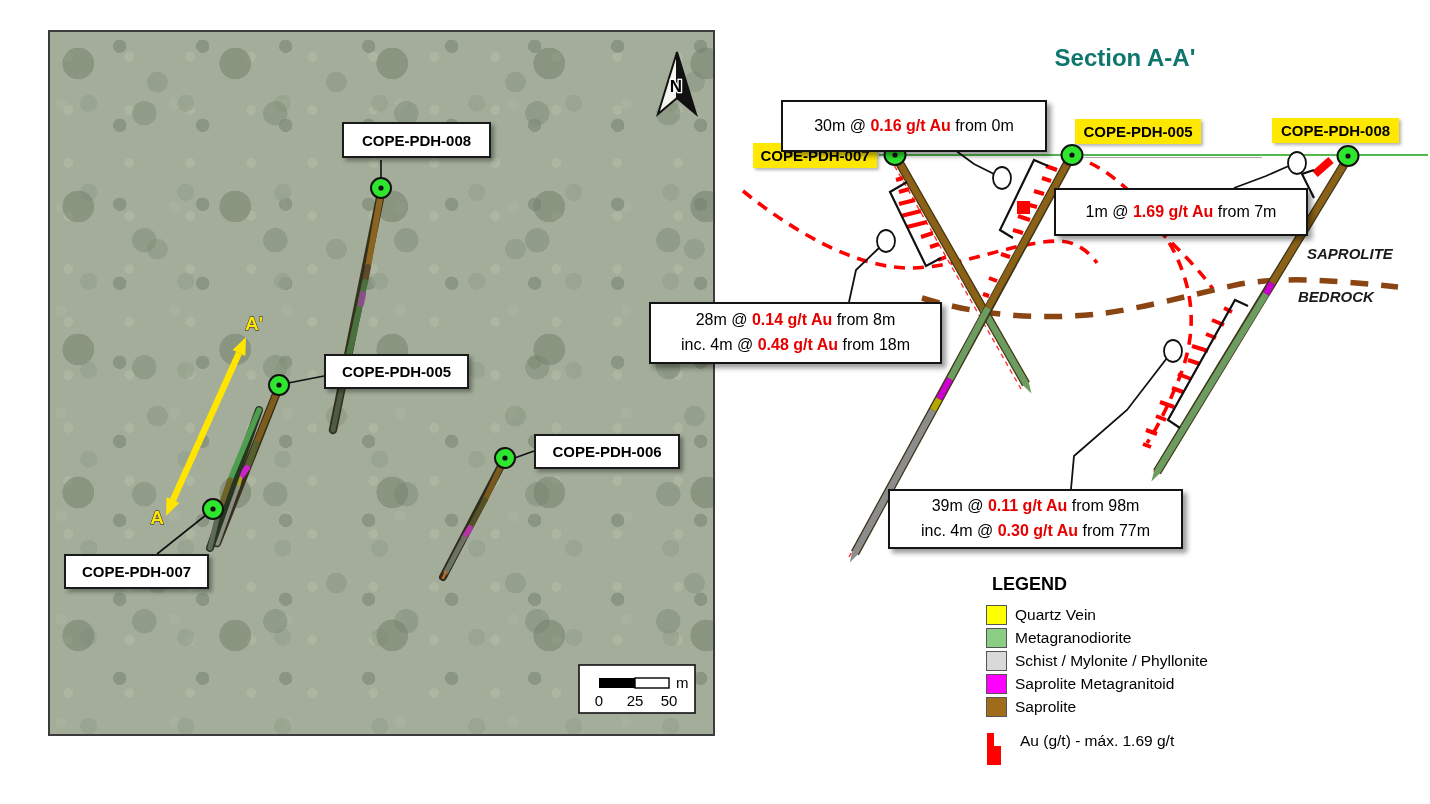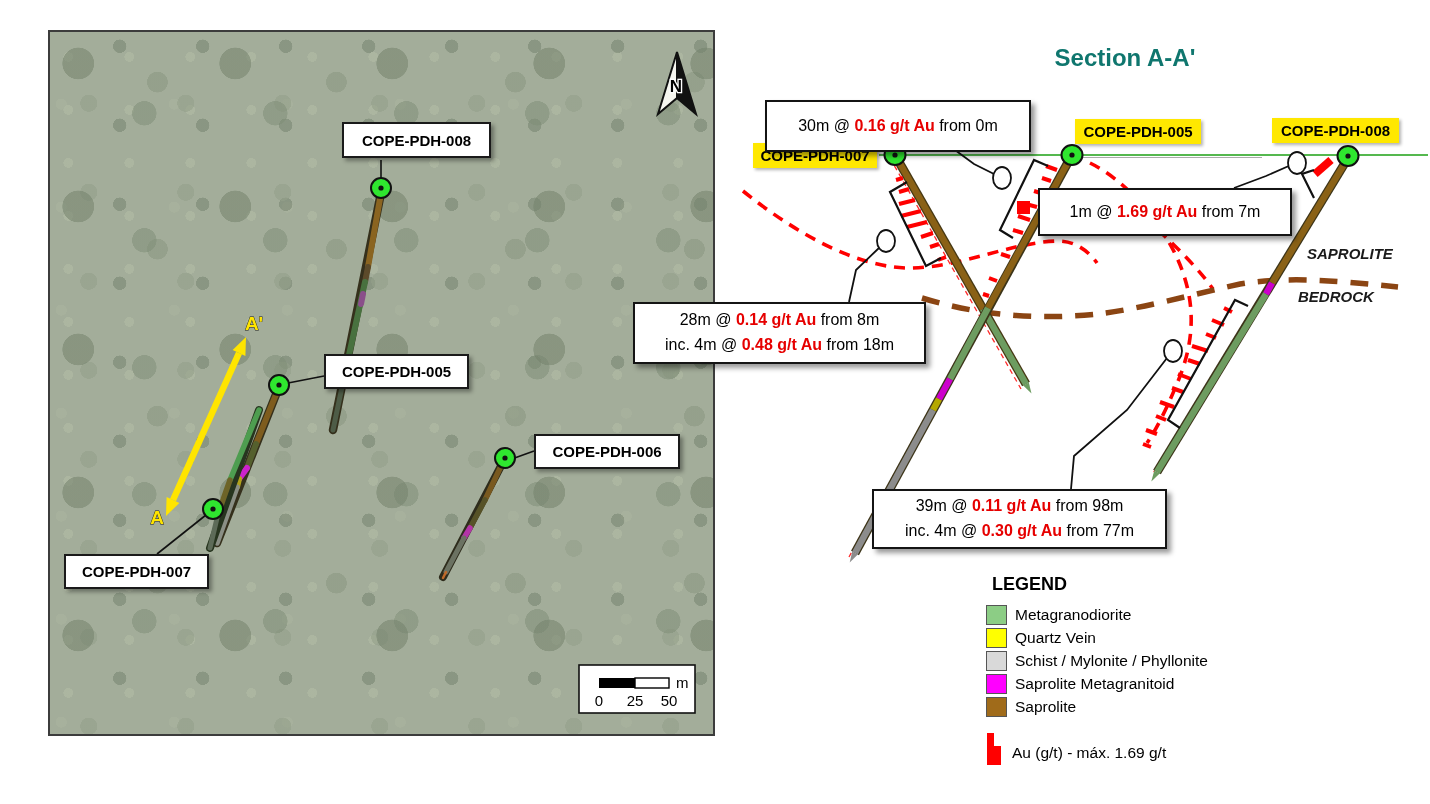--- a/index.html
+++ b/index.html
@@ -26,31 +26,31 @@
   
   #sec-svg{position:absolute;left:0;top:0;z-index:2;}
   .overlay{position:absolute;z-index:3;}
   #sec-title{left:995px;top:44px;width:260px;text-align:center;
              font-size:24px;font-weight:bold;color:#0f766e;}
   .ylabel{background:#ffe800;color:#000;font-weight:bold;font-size:15px;
           display:flex;align-items:center;justify-content:center;
           box-shadow:2px 2px 3px rgba(0,0,0,.3);white-space:nowrap;}
   .abox{background:#fff;border:2px solid #141414;box-shadow:4px 4px 5px rgba(0,0,0,.4);
         color:#000;font-size:16px;display:flex;flex-direction:column;
-        align-items:center;justify-content:center;line-height:1.55;white-space:nowrap;}
+        align-items:center;justify-content:center;line-height:1.55;white-space:nowrap;margin-left:16px;}
   .abox .grade{color:#e60000;font-weight:bold;}
   .zone{font-size:15px;font-weight:bold;font-style:italic;color:#1a1a1a;white-space:nowrap;}
 
   
   #legend{left:986px;top:574px;width:330px;}
   #legend h3{margin:0 0 10px 6px;font-size:18px;color:#000;}
   .lg-row{display:flex;align-items:center;margin:0 0 4px 0;height:19px;}
   .sw{width:19px;height:18px;border:1px solid #555;margin-right:8px;flex:0 0 auto;}
   .lg-row span.lbl{font-size:15.5px;color:#000;}
-  #assay-row{display:flex;align-items:flex-end;margin-top:16px;}
+  #assay-row{display:flex;align-items:flex-start;margin-top:16px;gap:8px;}
   #assay-row .lbl{font-size:15.5px;color:#000;margin-left:8px;margin-bottom:4px;}
 </style>
 </head>
 <body>
 
 <div id="stage">
 
   <div id="map">
     <svg width="663" height="702" viewBox="0 0 663 702">
 
@@ -301,26 +301,26 @@
     <div><span>39m @ </span><span class="grade">0.11 g/t Au</span><span> from 98m</span></div>
     <div><span>inc. 4m @ </span><span class="grade">0.30 g/t Au</span><span> from 77m</span></div>
   </div>
 
   <div class="zone overlay" style="left:1307px;top:245px;">SAPROLITE</div>
   <div class="zone overlay" style="left:1298px;top:288px;">BEDROCK</div>
 
   <div id="legend" class="overlay">
     <h3>LEGEND</h3>
     <div class="lg-row">
+        <span class="sw" style="background-color: rgb(255, 255, 0);"></span>
+        <span class="lbl">Quartz Vein</span>
+      </div>
+    <div class="lg-row">
         <span class="sw" style="background-color: rgb(140, 205, 133);"></span>
         <span class="lbl">Metagranodiorite</span>
-      </div>
-    <div class="lg-row">
-        <span class="sw" style="background-color: rgb(255, 255, 0);"></span>
-        <span class="lbl">Quartz Vein</span>
       </div>
     <div class="lg-row">
         <span class="sw" style="background-color: rgb(217, 217, 217);"></span>
         <span class="lbl">Schist / Mylonite / Phyllonite</span>
       </div>
     <div class="lg-row">
         <span class="sw" style="background-color: rgb(255, 0, 255);"></span>
         <span class="lbl">Saprolite Metagranitoid</span>
       </div>
     <div class="lg-row">

